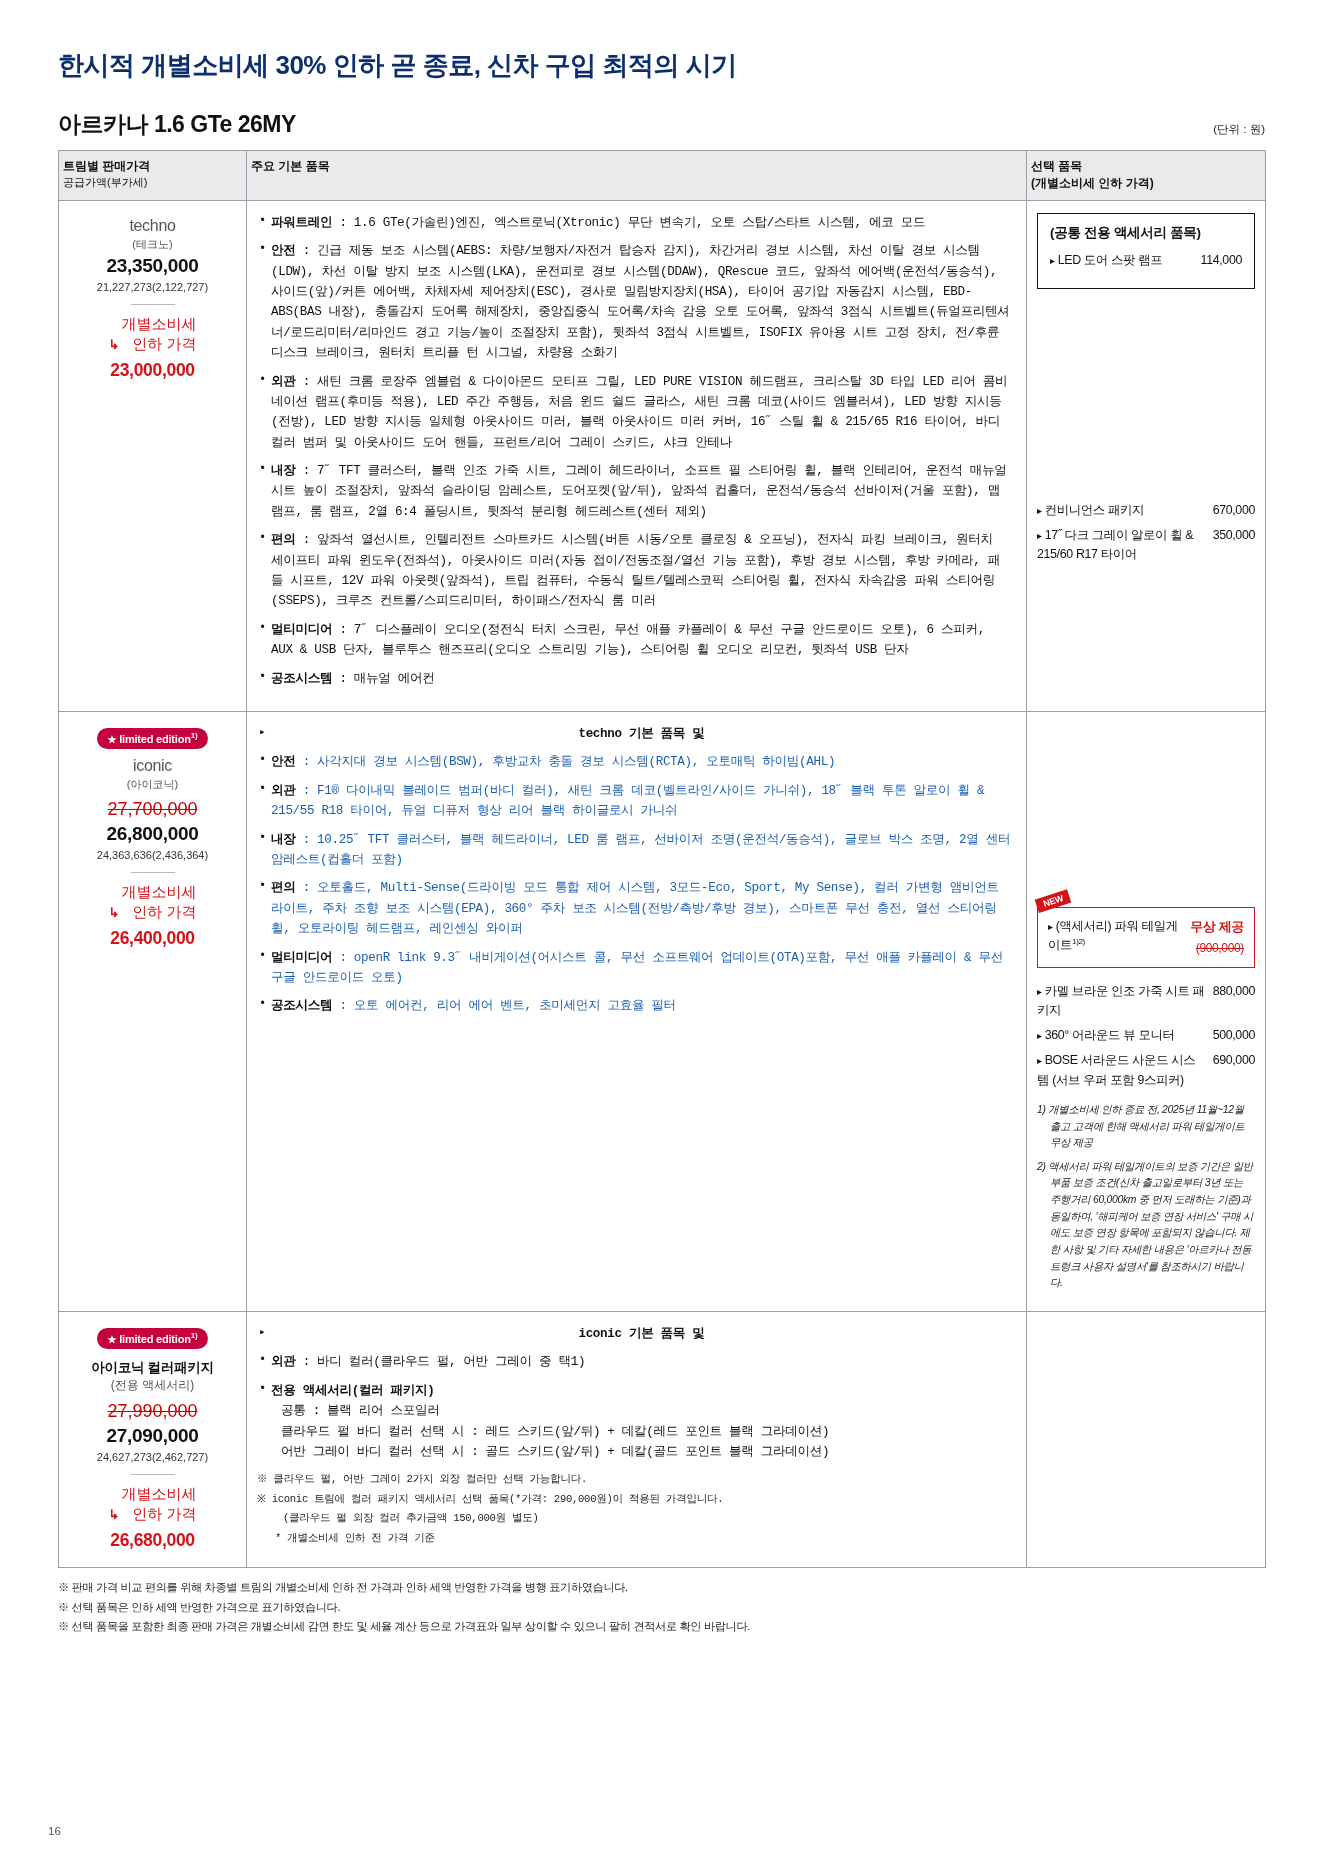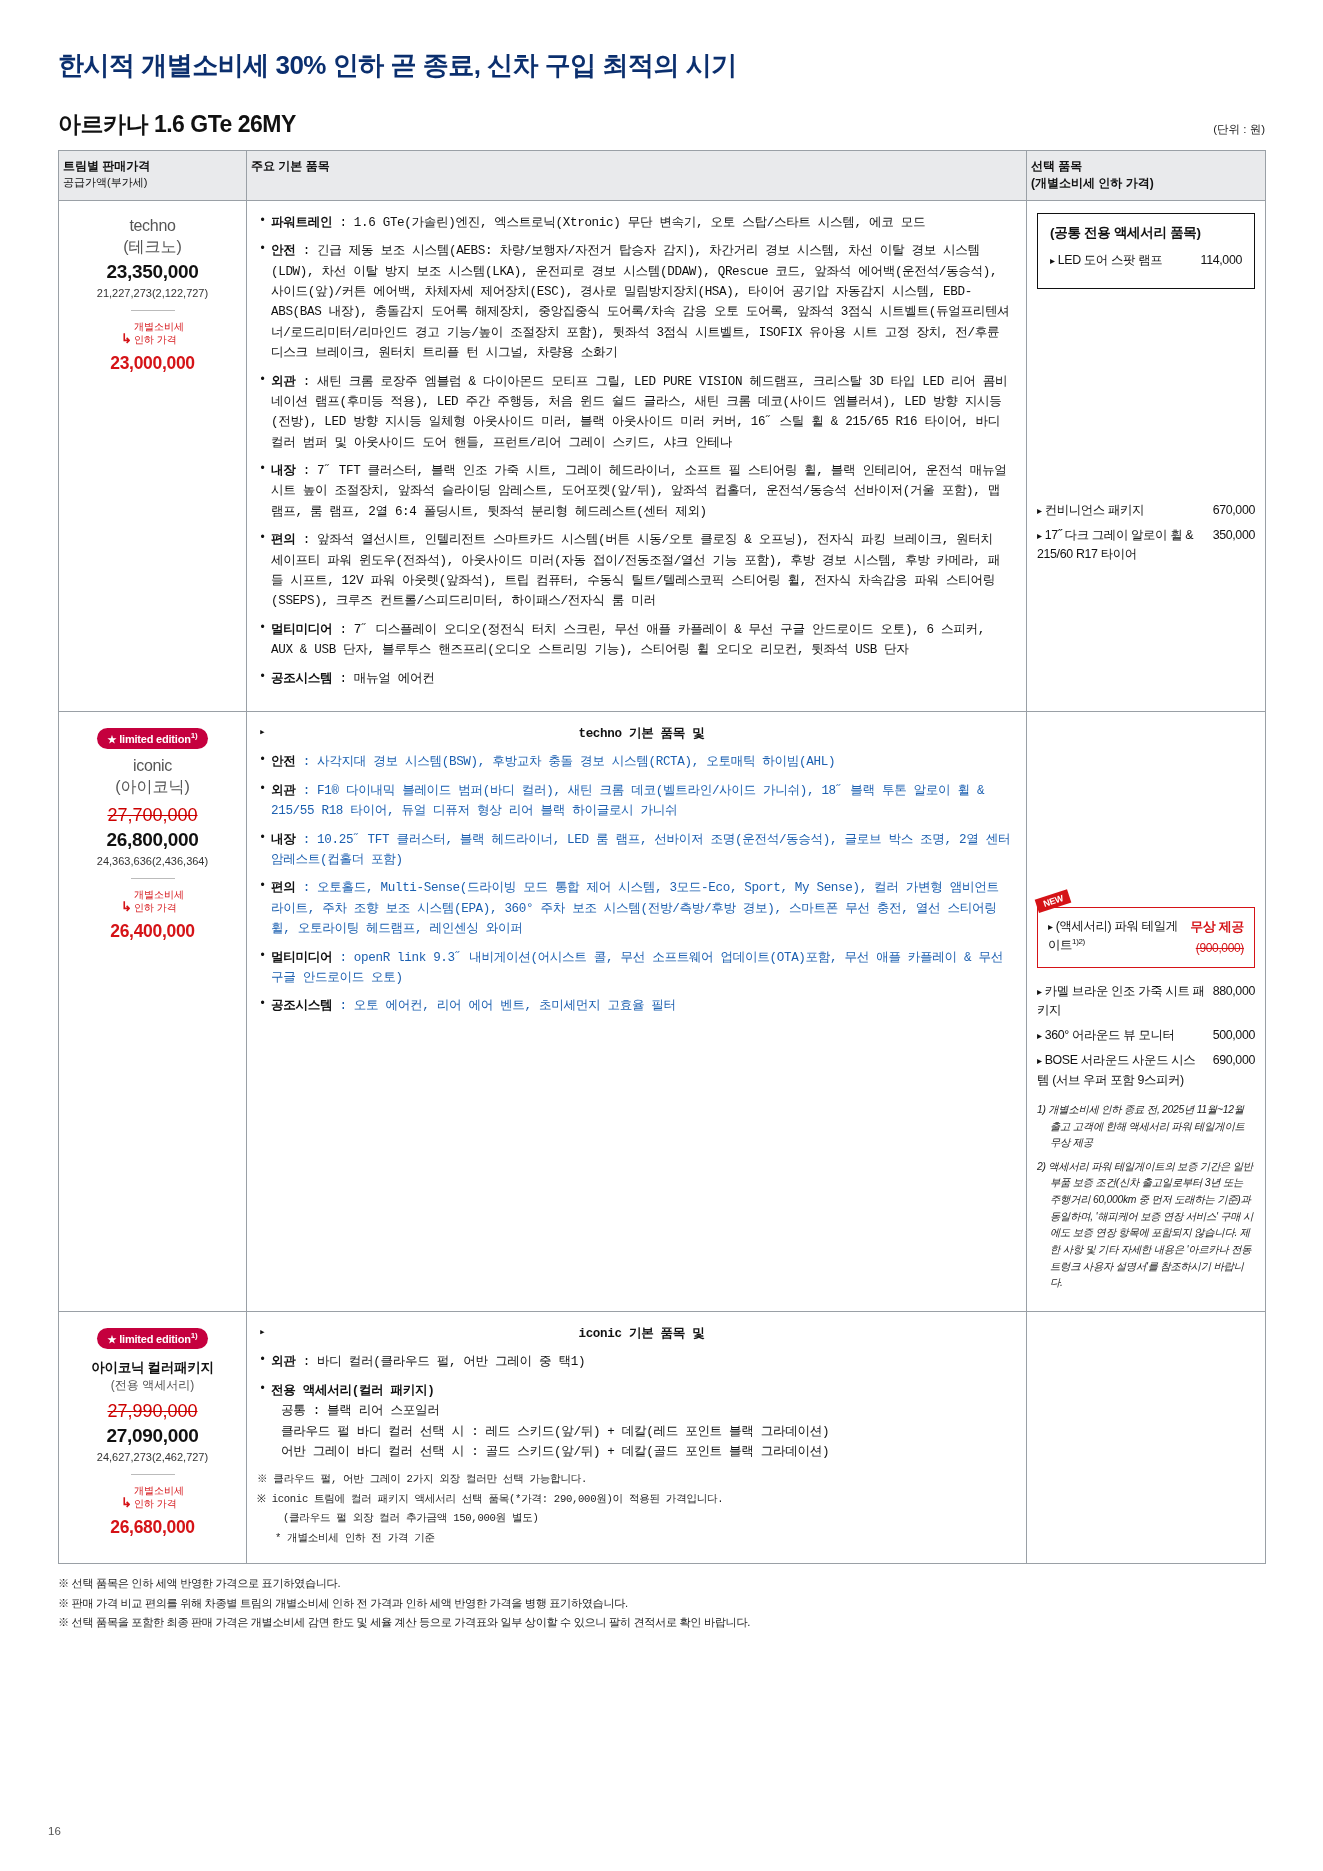--- a/index.html
+++ b/index.html
@@ -64,26 +64,26 @@
   td.trim {
     text-align: center;
     padding: 16px 6px;
     position: relative;
   }
   td.feat { padding: 12px 14px 14px 10px; font-family: Liberation Mono, monospace; }
   td.opt  { padding: 12px 10px; }
 
   .trim-center { display:flex; flex-direction:column; align-items:center; justify-content:center; height:100%; }
   .trim-name { font-size: 16px; color: #555; letter-spacing: -0.3px; }
-  .trim-name-ko { font-size: 16px; color: #555; margin-top: 2px; }
+  .trim-name-ko { font-size: 11px; color: #555; margin-top: 2px; }
   .price-strike { font-size: 18px; color: #c00; text-decoration: line-through; margin-top: 7px; }
   .price-main { font-size: 19px; font-weight: bold; margin-top: 3px; letter-spacing: -0.3px; }
   .price-sub { font-size: 11px; color: #333; margin-top: 4px; }
   .sep { width: 44px; height:1px; background:#bbb; margin: 11px auto 9px auto; }
-  .red-label { color:#d51317; font-size: 10px; line-height:1.35; display:inline-block; text-align:left; }
+  .red-label { color:#d51317; font-size: 15px; line-height:1.35; display:inline-block; text-align:right; }
   .arrow-red { color:#d51317; font-weight:bold; font-size: 13px; margin-right:2px; }
   .final-price { color:#d51317; font-size: 17.5px; font-weight:bold; margin-top: 6px; letter-spacing:-0.3px;}
   .ltd-badge {
     display:inline-block;
     background:#c5003e;
     color:#fff;
     font-size: 11px;
     font-weight:bold;
     border-radius: 11px;
     padding: 3px 11px 4px 11px;
@@ -319,19 +319,19 @@
             <p style="padding-left:26px;text-indent:0">(클라우드 펄 외장 컬러 추가금액 150,000원 별도)</p>
             <p style="padding-left:18px;text-indent:0">* 개별소비세 인하 전 가격 기준</p>
           </div>
         </td>
         <td class="opt"></td>
       </tr>
     </tbody>
   </table>
 
   <div class="bottom-notes">
+    <p>※ <span>판매 가격 비교 편의를 위해 차종별 트림의 개별소비세 인하 전 가격과 인하 세액 반영한 가격을 병행 표기하였습니다.</span></p>
     <p>※ <span>선택 품목은 인하 세액 반영한 가격으로 표기하였습니다.</span></p>
-    <p>※ <span>판매 가격 비교 편의를 위해 차종별 트림의 개별소비세 인하 전 가격과 인하 세액 반영한 가격을 병행 표기하였습니다.</span></p>
     <p>※ <span>선택 품목을 포함한 최종 판매 가격은 개별소비세 감면 한도 및 세율 계산 등으로 가격표와 일부 상이할 수 있으니 팔히 견적서로 확인 바랍니다.</span></p>
   </div>
 
   <div class="page-num">16</div>
 </div>
 
 </body></html>

